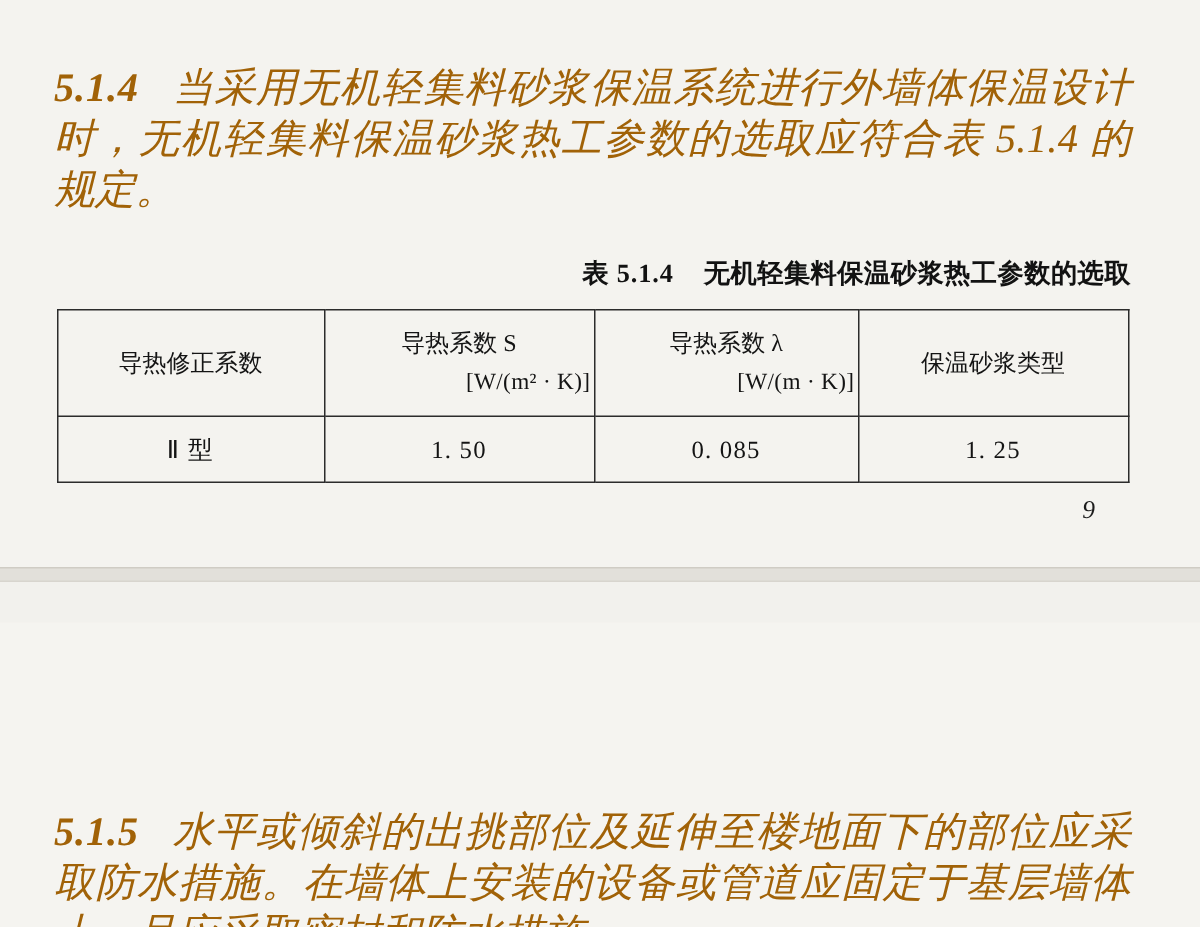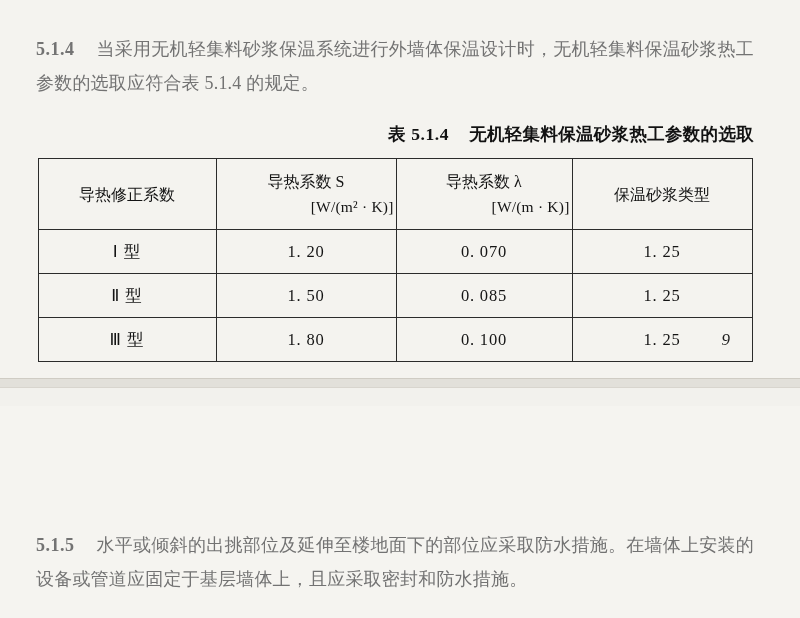--- a/index.html
+++ b/index.html
@@ -21,25 +21,26 @@
     box-sizing: border-box;
   }
   .section-a {
     position: relative;
     background: #f4f3ef;
     padding: 14px 46px 0 36px;
     height: 378px;
     box-sizing: border-box;
   }
   .para {
-    font-size: 18px;
+    font-size: 27px;
     line-height: 34px;
     text-align: justify;
-    color: #737373;
+    color: #a16207;
     letter-spacing: 0.2px;
+    font-style: italic;
   }
   .para .num {
     font-weight: bold;
     letter-spacing: 0.5px;
   }
   .para .gap {
     display: inline-block;
     width: 22px;
   }
   .table-caption {
@@ -154,35 +155,23 @@
           </td>
           <td>
             <span>导热系数 λ</span>
             <span class="unit">[W/(m · K)]</span>
           </td>
           <td>
             <span>保温砂浆类型</span>
           </td>
         </tr>
         <tr class="body">
-          <td class="type">Ⅰ 型</td>
-          <td>1. 20</td>
-          <td>0. 070</td>
-          <td>1. 25</td>
-        </tr>
-        <tr class="body">
           <td class="type">Ⅱ 型</td>
           <td>1. 50</td>
           <td>0. 085</td>
-          <td>1. 25</td>
-        </tr>
-        <tr class="body">
-          <td class="type">Ⅲ 型</td>
-          <td>1. 80</td>
-          <td>0. 100</td>
           <td>1. 25</td>
         </tr>
       </tbody>
     </table>
 
     <div class="page-num">9</div>
   </div>
 
   <div class="divider"></div>
 

